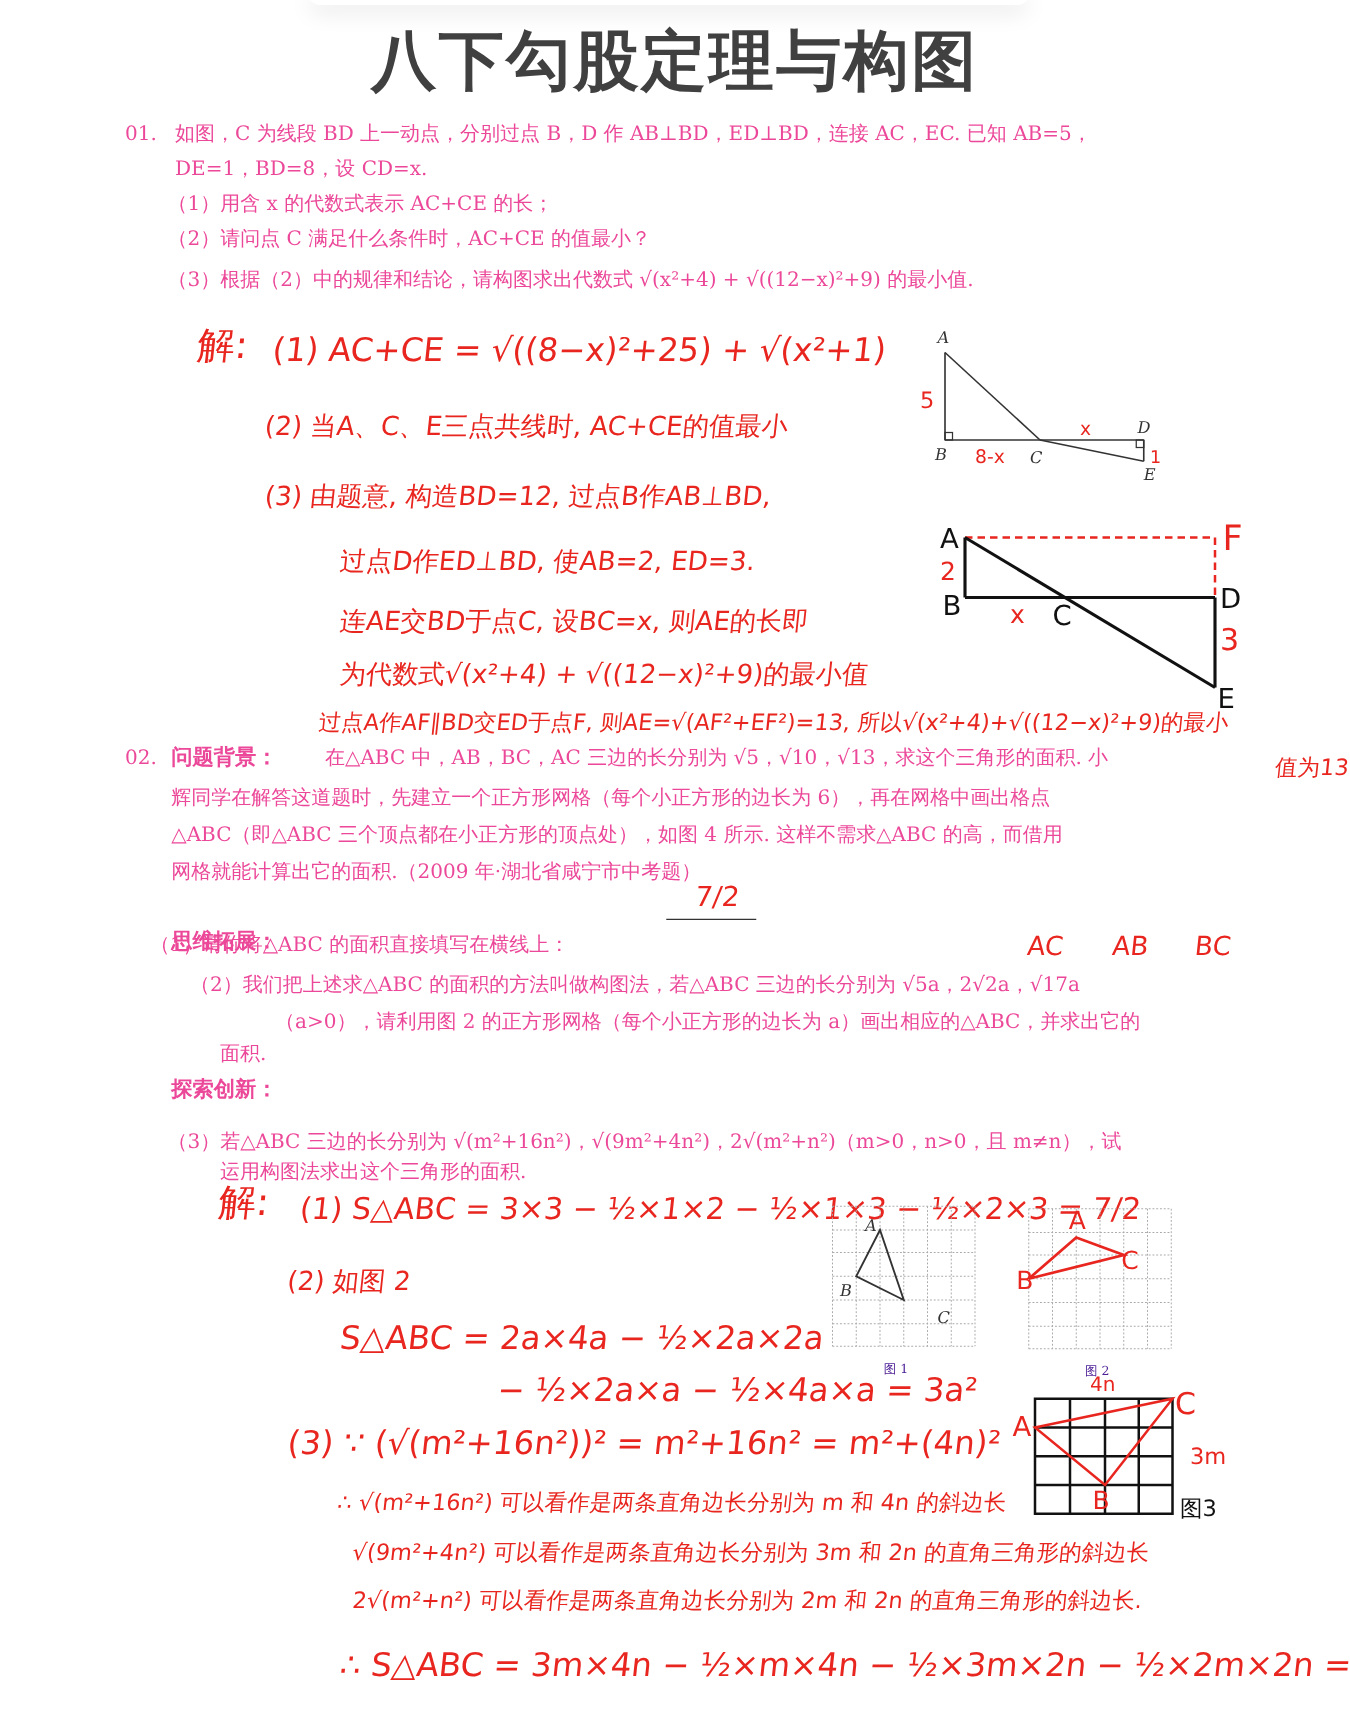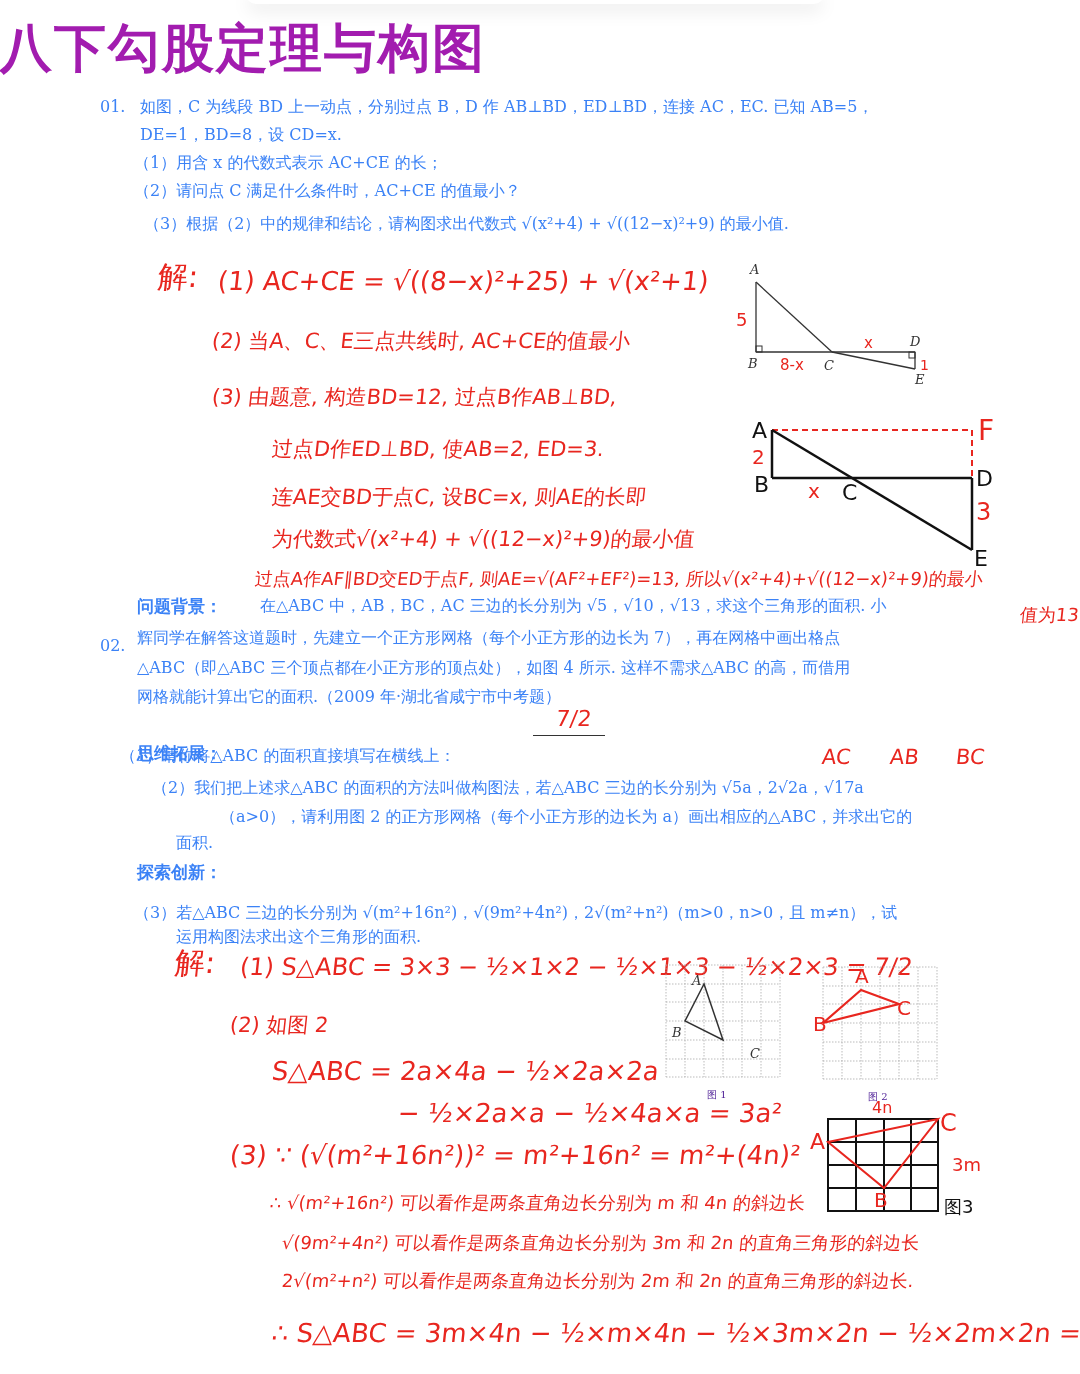--- a/index.html
+++ b/index.html
@@ -2,25 +2,25 @@
 <html><head>
 <meta charset="utf-8">
 <style>
   * { box-sizing: border-box; margin: 0; padding: 0; }
   html, body { width: 1080px; height: 1374px; background: #ffffff; overflow: hidden; }
   body { position: relative; font-family: "DejaVu Serif", "Liberation Serif", serif; color: #222; }
 
   .top-bar { position: absolute; left: 246px; top: -6px; width: 578px; height: 10px; background: #fff;
              border-radius: 0 0 10px 10px; box-shadow: 0 6px 18px rgba(0,0,0,0.10); }
 
-  .title { position: absolute; left: 0; top: 14px; width: 1080px; 
+  .title { position: absolute; left: 0; top: 14px; width: 1080px; text-align: center;
            font-family: Liberation Sans, sans-serif; font-weight: bold;
-           font-size: 52px; color: #a21caf; letter-spacing: 2px; }
+           font-size: 52px; color: #404040; letter-spacing: 2px; }
 
-  .print { position: absolute; font-size: 16px; line-height: 22px; color: #3b82f6; white-space: nowrap; }
+  .print { position: absolute; font-size: 16px; line-height: 22px; color: #ec4899; white-space: nowrap; }
   .bold { font-family: "DejaVu Sans", "Liberation Sans", sans-serif; font-weight: bold; font-size: 17px; }
 
   .hand { position: absolute; color: #e8261f; font-family: "DejaVu Sans", "Liberation Sans", sans-serif;
           white-space: nowrap; font-size: 26px; line-height: 30px; transform: skewX(-6deg); }
   .hand.sm { font-size: 21px; line-height: 26px; }
   .hand.xs { font-size: 18px; line-height: 22px; }
 
   svg { position: absolute; overflow: visible; }
   .lbl { font-family: "DejaVu Serif", "Liberation Serif", serif; font-style: italic; font-size: 13px; fill: #333; }
   .hlbl { font-family: "DejaVu Sans", "Liberation Sans", sans-serif; font-size: 22px; fill: #111; }
@@ -32,21 +32,21 @@
 
 <div class="top-bar"></div>
 
 <div class="title">八下勾股定理与构图</div>
 
 <div class="print" style="left:100px;top:96px;">01.</div>
 <div class="print" style="left:140px;top:96px;">如图，C 为线段 BD 上一动点，分别过点 B，D 作 AB⊥BD，ED⊥BD，连接 AC，EC. 已知 AB=5，</div>
 <div class="print" style="left:140px;top:124px;">DE=1，BD=8，设 CD=x.</div>
 <div class="print" style="left:134px;top:152px;">（1）用含 x 的代数式表示 AC+CE 的长；</div>
 <div class="print" style="left:134px;top:180px;">（2）请问点 C 满足什么条件时，AC+CE 的值最小？</div>
-<div class="print" style="left:144px;top:213px;">（3）根据（2）中的规律和结论，请构图求出代数式 √(x²+4) + √((12−x)²+9) 的最小值.</div>
+<div class="print" style="left:134px;top:213px;">（3）根据（2）中的规律和结论，请构图求出代数式 √(x²+4) + √((12−x)²+9) 的最小值.</div>
 
 <svg style="left:740px;top:260px;" width="200" height="130">
   <line x1="16" y1="22" x2="16" y2="92" stroke="#333" stroke-width="1.3"></line>
   <line x1="16" y1="92" x2="175" y2="92" stroke="#333" stroke-width="1.3"></line>
   <line x1="16" y1="22" x2="92" y2="92" stroke="#333" stroke-width="1.3"></line>
   <line x1="92" y1="92" x2="175" y2="109" stroke="#333" stroke-width="1.3"></line>
   <line x1="175" y1="92" x2="175" y2="109" stroke="#333" stroke-width="1.3"></line>
   <rect x="16" y="86" width="6" height="6" fill="none" stroke="#333" stroke-width="1"></rect>
   <rect x="169" y="92" width="6" height="6" fill="none" stroke="#333" stroke-width="1"></rect>
   <text class="lbl" x="10" y="14">A</text>
@@ -81,24 +81,24 @@
   <text class="hlbl" x="4" y="82">B</text>
   <text class="hlbl" x="92" y="90">C</text>
   <text class="hlbl" x="226" y="76">D</text>
   <text class="hlbl" x="224" y="156">E</text>
   <text class="rlbl" x="228" y="30" style="font-size:28px">F</text>
   <text class="rlbl" x="2" y="54">2</text>
   <text class="rlbl" x="58" y="88">x</text>
   <text class="rlbl" x="226" y="110" style="font-size:24px">3</text>
 </svg>
 
-<div class="print" style="left:100px;top:595px;margin-top:40px;">02.</div>
+<div class="print" style="left:100px;top:595px;">02.</div>
 <div class="print bold" style="left:137px;top:595px;">问题背景：</div>
 <div class="print" style="left:236px;top:595px;margin-left:24px;">在△ABC 中，AB，BC，AC 三边的长分别为 √5，√10，√13，求这个三角形的面积. 小</div>
-<div class="print" style="left:137px;top:627px;">辉同学在解答这道题时，先建立一个正方形网格（每个小正方形的边长为 7），再在网格中画出格点</div>
+<div class="print" style="left:137px;top:627px;">辉同学在解答这道题时，先建立一个正方形网格（每个小正方形的边长为 6），再在网格中画出格点</div>
 <div class="print" style="left:137px;top:657px;">△ABC（即△ABC 三个顶点都在小正方形的顶点处），如图 4 所示. 这样不需求△ABC 的高，而借用</div>
 <div class="print" style="left:137px;top:686px;">网格就能计算出它的面积.（2009 年·湖北省咸宁市中考题）</div>
 <div class="print" style="left:120px;top:714px;margin-top:31px;">（1）请你将△ABC 的面积直接填写在横线上：</div>
 <div style="position:absolute;left:533px;top:735px;width:72px;border-top:1px solid #333;"></div>
 <div class="hand" style="left:556px;top:704px;font-size:22px;">7/2</div>
 <div class="print bold" style="left:137px;top:742px;">思维拓展：</div>
 
 <div class="hand sm" style="left:822px;top:744px;">AC</div>
 <div class="hand sm" style="left:890px;top:744px;">AB</div>
 <div class="hand sm" style="left:956px;top:744px;">BC</div>

